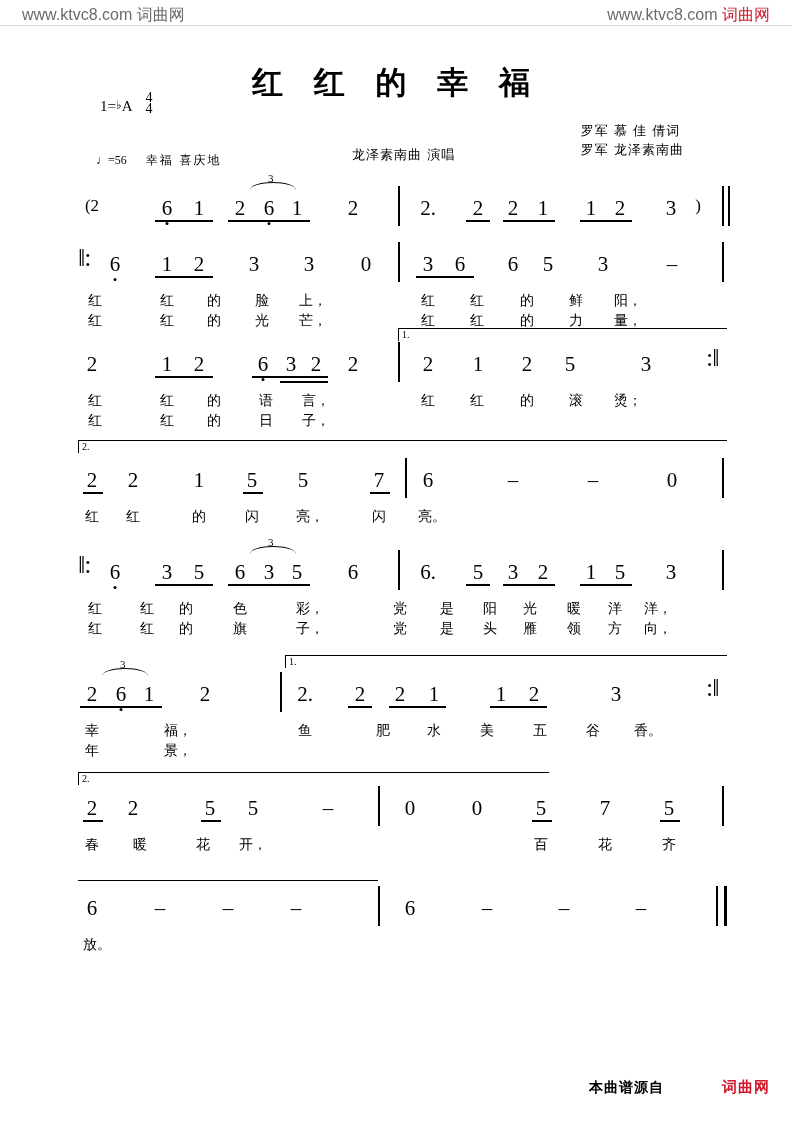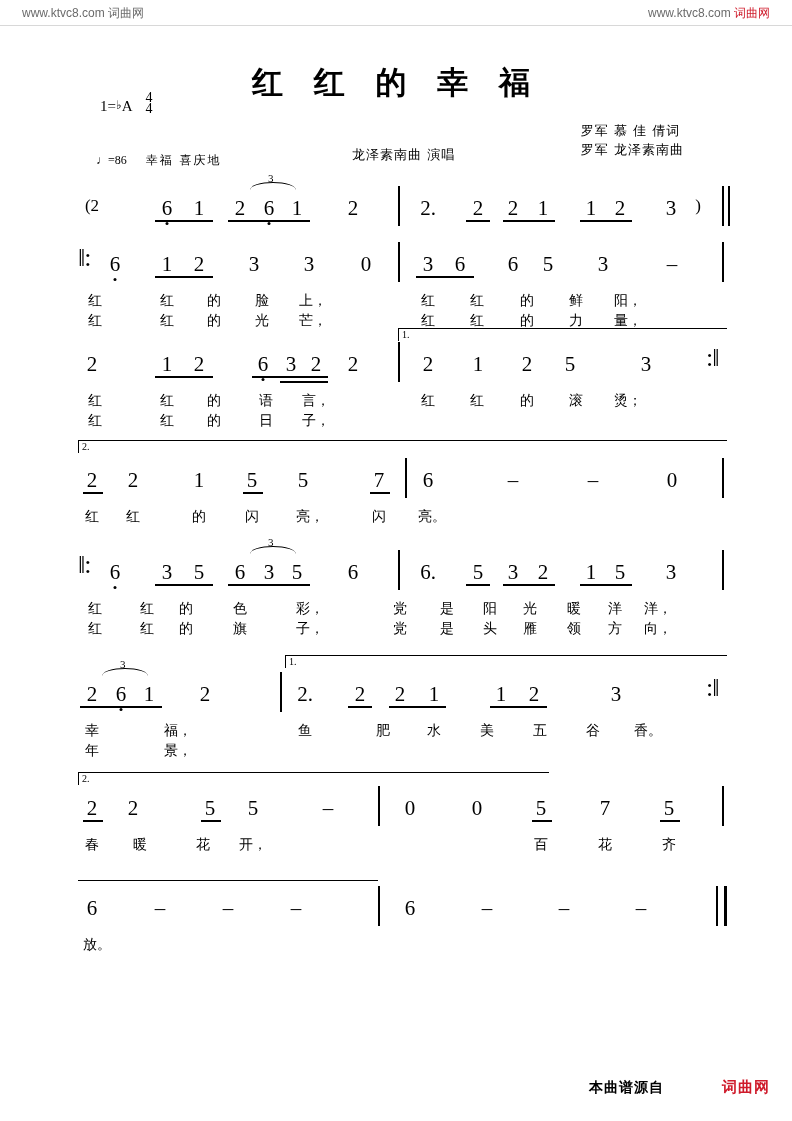--- a/index.html
+++ b/index.html
@@ -21,21 +21,21 @@
     position: absolute;
     top: 0; left: 0;
     width: 792px;
     height: 26px;
     border-bottom: 1px solid #d8d8d8;
     box-sizing: border-box;
   }
   .topbar .wm {
     position: absolute;
     top: 5px;
-    font-size: 12px;
+    font-size: 16px;
     color: #6b6b6b;
     font-family: "Liberation Sans", sans-serif;
     white-space: nowrap;
   }
   .topbar .wm.left { left: 22px; }
   .topbar .wm.right { right: 22px; }
   .topbar .wm .red { color: #cf1b2b; }
 
   
   .title {
@@ -221,21 +221,21 @@
 
 <div class="key-sig">
   <span>1=</span><span class="flat">♭</span><span>A</span>
   <span class="meter">
     <span class="num">4</span>
     <span class="den">4</span>
   </span>
 </div>
 
 <div class="tempo">
-  <span>♩=86</span>
+  <span>♩=56</span>
   <span class="mood">幸福  喜庆地</span>
 </div>
 
 <div class="singer">龙泽素南曲  演唱</div>
 
 <div class="credits">
   <div>罗军  慕  佳  倩词</div>
   <div>罗军  龙泽素南曲</div>
 </div>
 

